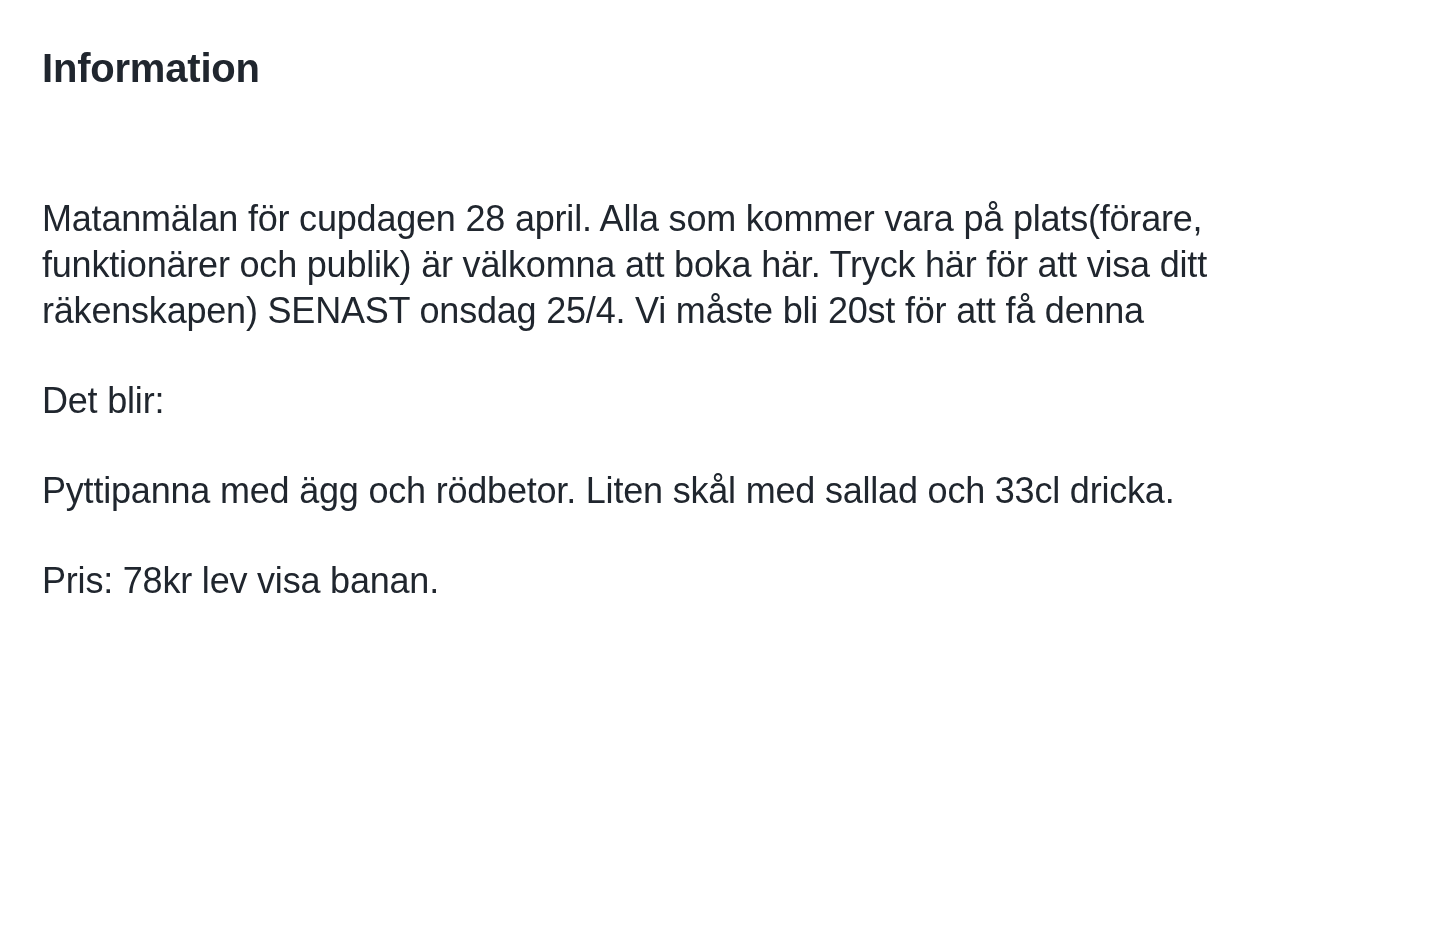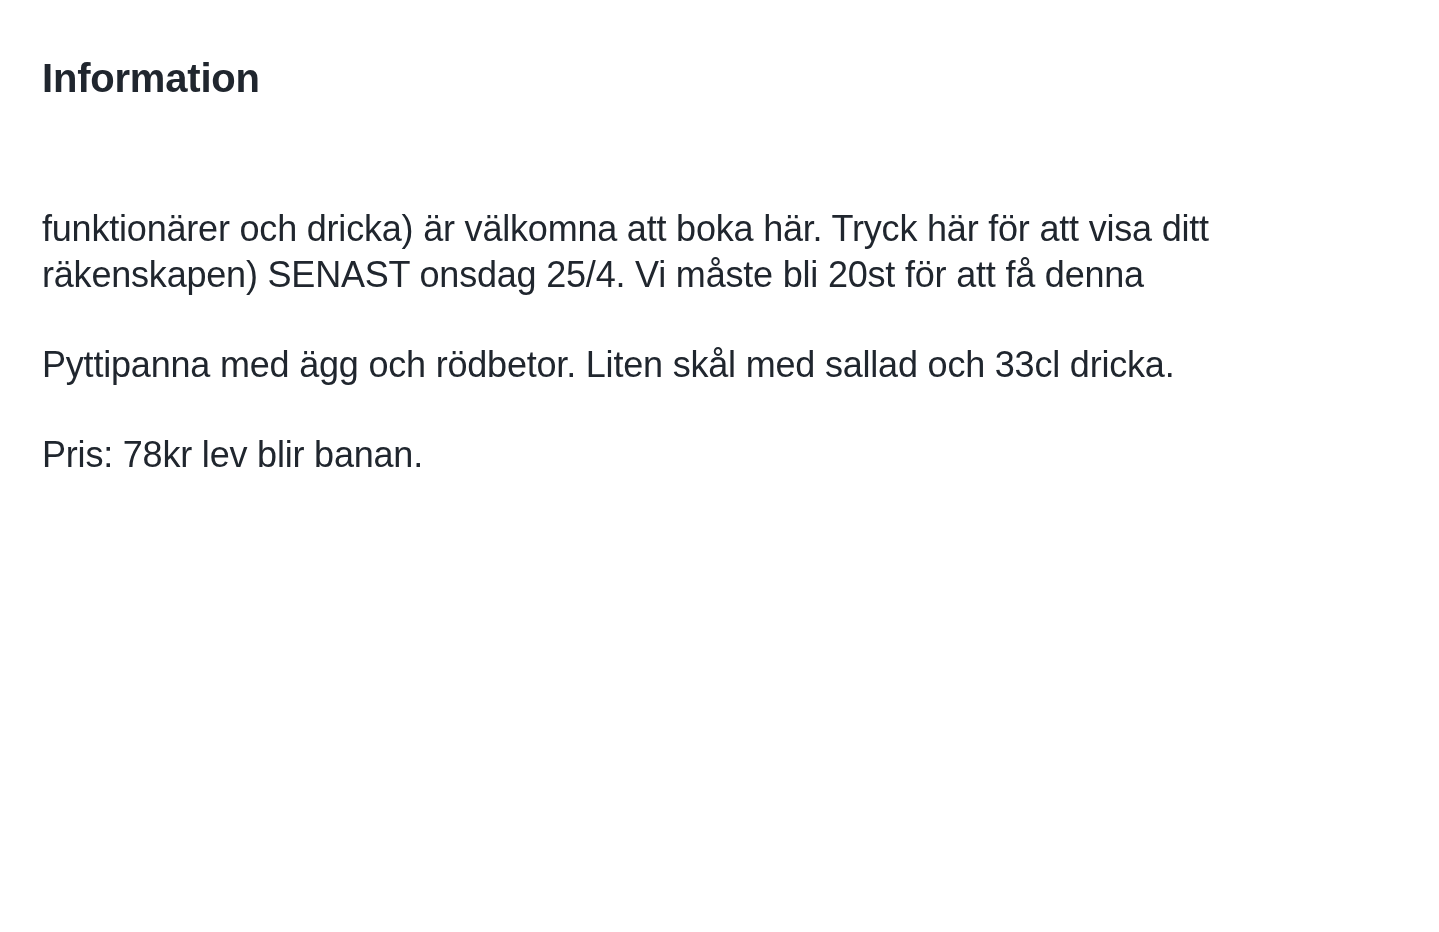--- a/index.html
+++ b/index.html
@@ -7,22 +7,21 @@
     width: 1439px;
     height: 932px;
     overflow: hidden;
   }
   body {
     background: #ffffff;
     color: #20262e;
     font-family: "Liberation Sans", "DejaVu Sans", sans-serif;
   }
   .content {
-    padding: 28px 20px 0 42px;
-    margin-top: 26px;
+    padding: 44px 20px 0 42px;
   }
   .heading {
     font-size: 40px;
     line-height: 48px;
     font-weight: 700;
     letter-spacing: -0.2px;
     margin-bottom: 104px;
   }
   .para {
     margin-bottom: 44px;
@@ -36,28 +35,32 @@
   }
 </style>
 </head>
 <body style="background: rgb(255, 255, 255); color: rgb(32, 38, 46);">
 
 <main class="content">
 
   <h1 class="heading">Information</h1>
 
   <div class="para">
-    <div class="line">funktionärer och dricka) är välkomna att boka här. Tryck här för att visa ditt</div>
+    <div class="line">Matanmälan för cupdagen 28 april. Alla som kommer vara på plats(förare,</div>
+    <div class="line">funktionärer och publik) är välkomna att boka här. Tryck här för att visa ditt</div>
     <div class="line">räkenskapen) SENAST onsdag 25/4. Vi måste bli 20st för att få denna</div>
   </div>
 
 
+  <div class="para">
+    <div class="line">Det blir:</div>
+  </div>
 
   <div class="para">
     <div class="line">Pyttipanna med ägg och rödbetor. Liten skål med sallad och 33cl dricka.</div>
   </div>
 
   <div class="para">
-    <div class="line">Pris: 78kr lev blir banan.</div>
+    <div class="line">Pris: 78kr lev visa banan.</div>
   </div>
 
 
 </main>
 
 </body></html>

